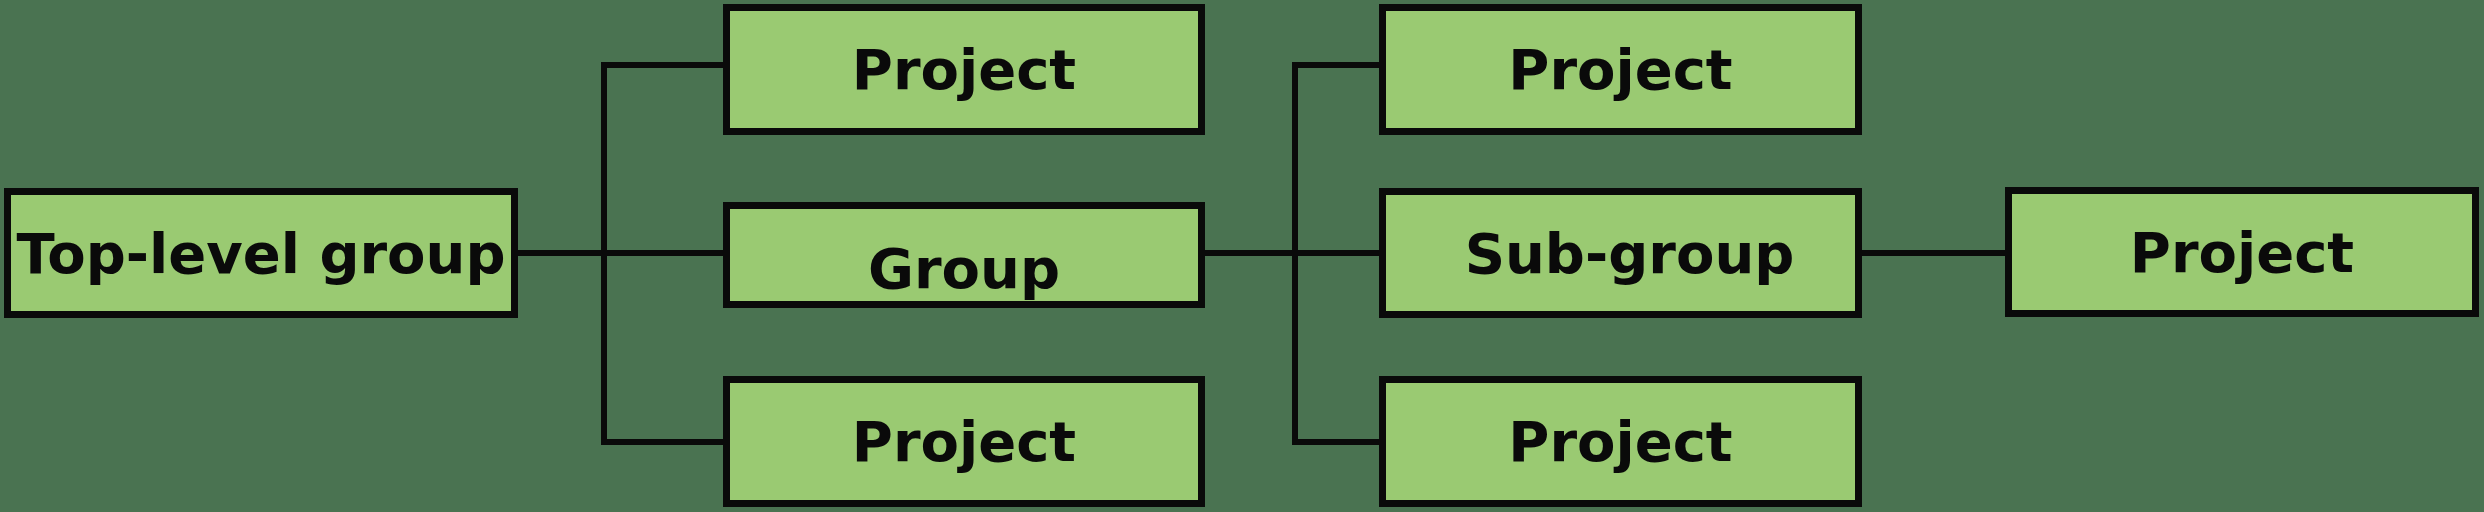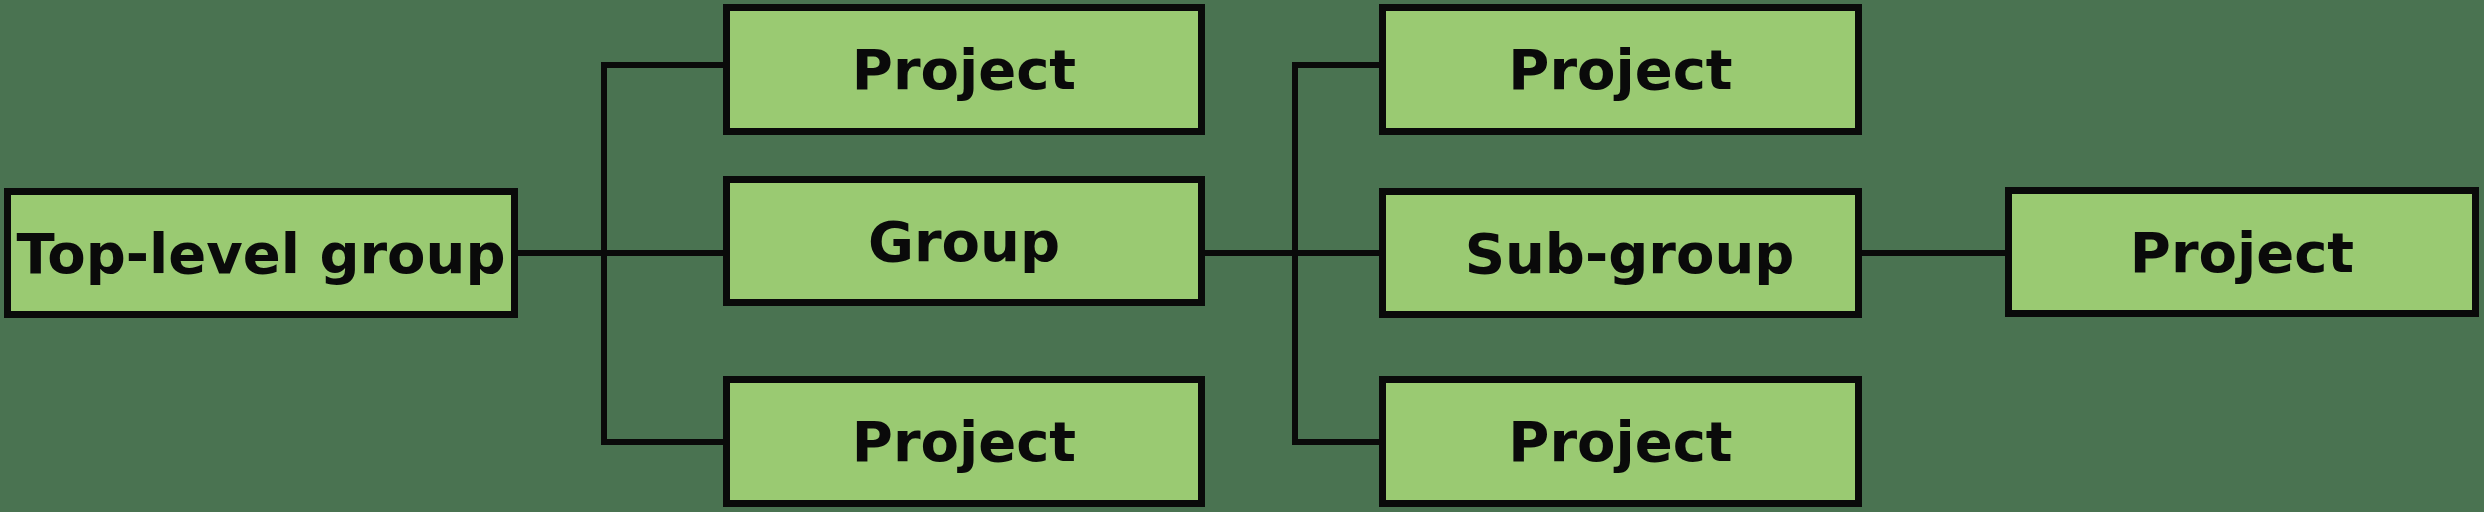--- a/index.html
+++ b/index.html
@@ -55,21 +55,21 @@
 
   <div class="edge" style="left:1862px; top:250px; width:143px; height:6px;"></div>
 
   <div class="node" style="left:4px; top:188px; width:514px; height:130px;">
     <span>Top-level group</span>
   </div>
 
   <div class="node" style="left:723px; top:4px; width:482px; height:131px;">
     <span>Project</span>
   </div>
-  <div class="node" style="left:723px; top:176px; width:482px; height:130px;">
+  <div class="node" style="left:723px; top:202px; width:482px; height:106px;align-items:flex-end;">
     <span>Group</span>
   </div>
   <div class="node" style="left:723px; top:376px; width:482px; height:131px;">
     <span>Project</span>
   </div>
 
   <div class="node" style="left:1379px; top:4px; width:483px; height:131px;">
     <span>Project</span>
   </div>
   <div class="node" style="left:1379px; top:188px; width:483px; height:130px;padding-left:18px;">

